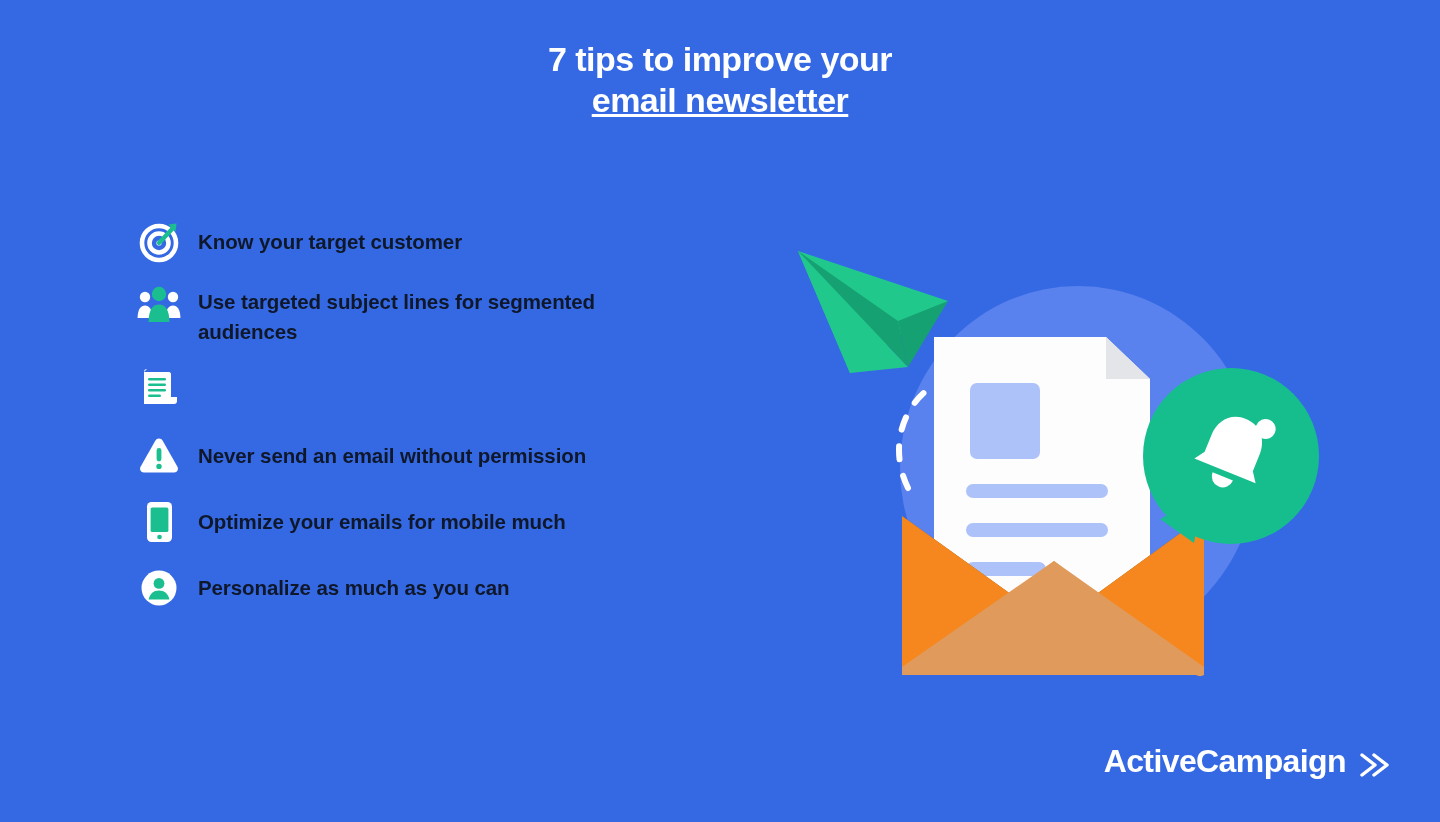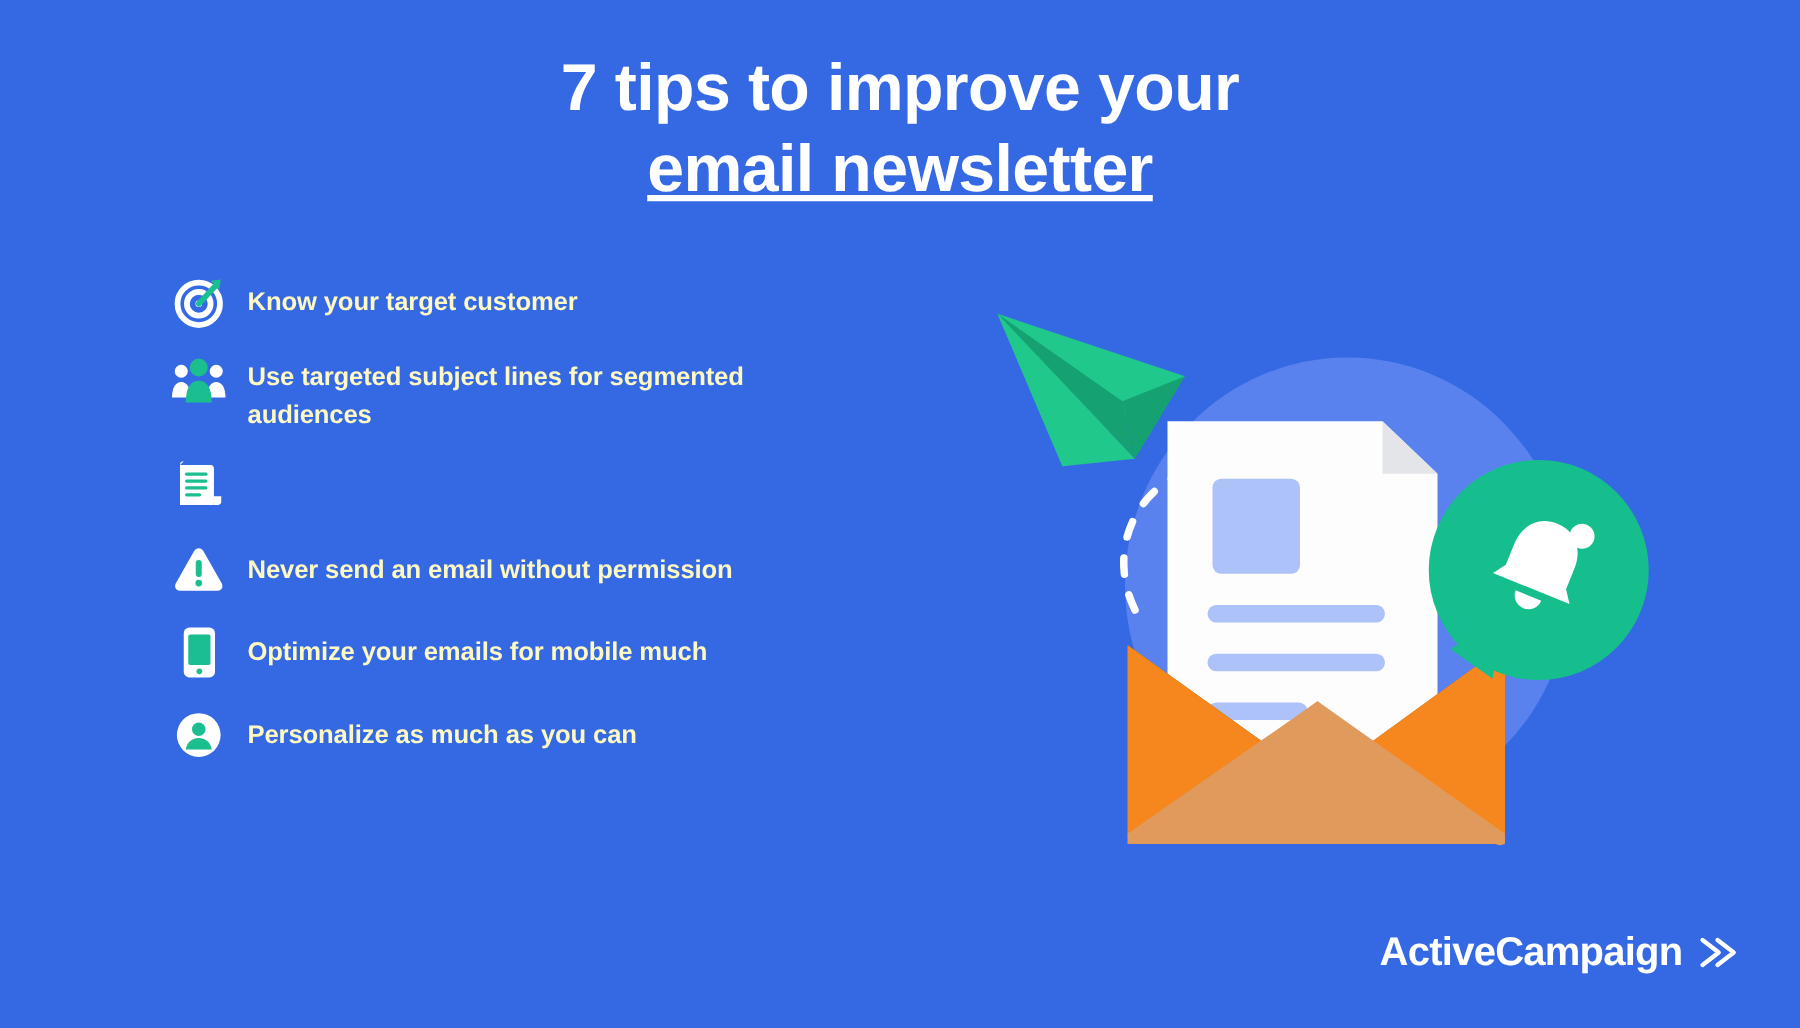--- a/index.html
+++ b/index.html
@@ -15,21 +15,21 @@
     background:#3569E3;
   }
 
   
   #title {
     position:absolute;
     left:0; top:38px;
     width:1440px;
     text-align:center;
     color:#FFFFFF;
-    font-size:53px;
+    font-size:34px;
     font-weight:bold;
     line-height:1.26;
     letter-spacing:-0.5px;
   }
   #title .line { display:block; }
   #title .line2 { margin-top:-2px;text-decoration:underline; }
 
   
   #tips {
     position:absolute;
@@ -43,21 +43,21 @@
     min-height:48px;
   }
   .tip .icon-wrap {
     flex:0 0 48px;
     width:48px; height:48px;
     position:relative;
     margin-right:14px;
   }
   .tip .icon-wrap svg { display:block; width:48px; height:48px; }
   .tip .tip-label {
-    color:#fef9c3;
+    color:#0f172a;
     font-size:20.5px;
     font-weight:bold;
     line-height:1.48;
     padding-top:9px;
     letter-spacing:-0.1px;
   }
   .tip.two-line .tip-label { padding-top:3px; }
 
   
   #illustration {
@@ -65,21 +65,21 @@
     left:790px; top:243px;
     width:540px; height:450px;
   }
   #illustration svg { display:block; width:540px; height:450px; }
 
   
   #logo {
     position:absolute;
     right:48px; bottom:42px;
     display:flex;
-    align-items:center;
+    align-items:flex-end;
     color:#FFFFFF;
   }
   #logo .logo-text {
     font-size:32px;
     font-weight:bold;
     letter-spacing:-0.6px;
   }
   #logo .logo-mark {
     margin-left:12px;
     display:flex;

